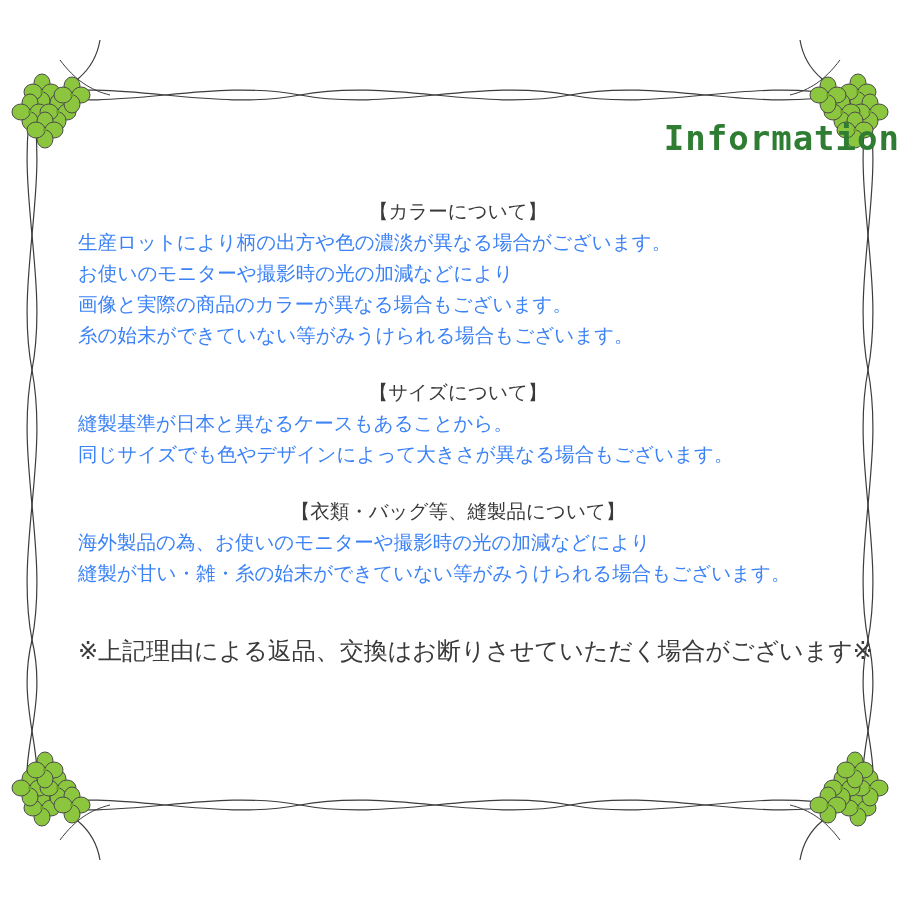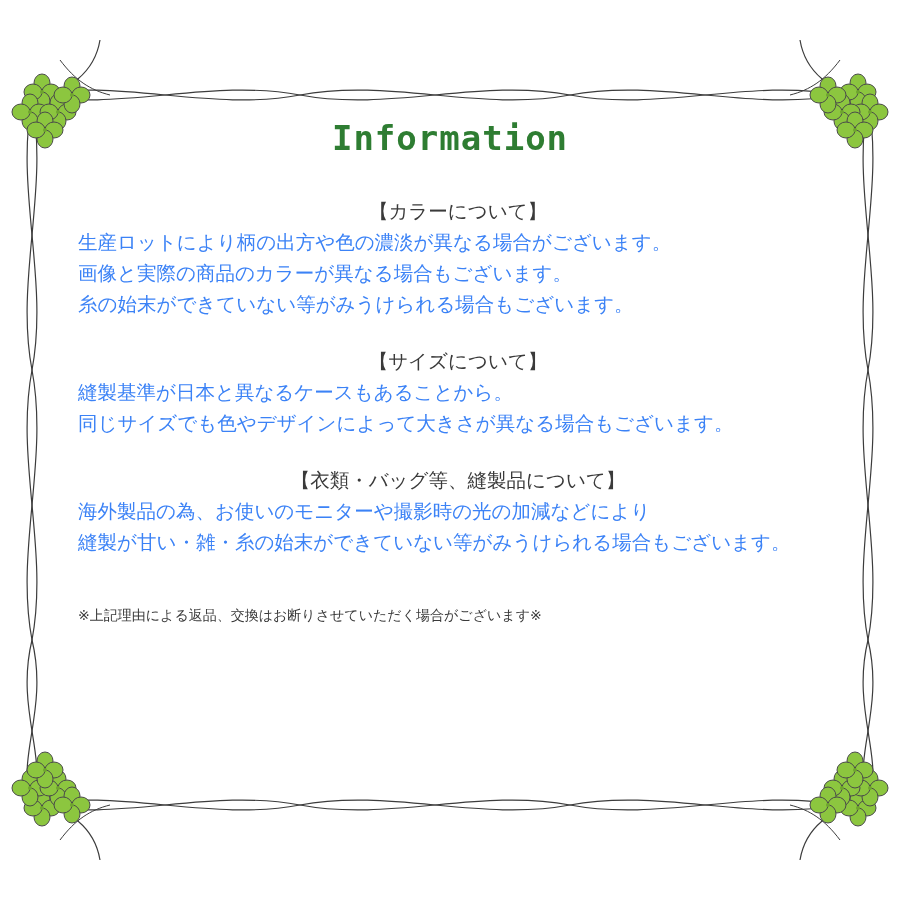--- a/index.html
+++ b/index.html
@@ -33,21 +33,21 @@
     top: 0;
     width: 900px;
     height: 900px;
   }
 
   .doc-title {
     position: absolute;
     left: 0;
     top: 118px;
     width: 900px;
-    text-align: center;
+    text-align: right;
     font-family: "DejaVu Sans Mono", monospace;
     font-size: 34px;
     font-weight: bold;
     letter-spacing: 1px;
     color: #2e7d32;
   }
 
   .body-block {
     position: absolute;
     left: 78px;
@@ -69,22 +69,22 @@
     white-space: pre;
   }
   .line.heading {
     color: #3a3a3a;
     text-align: center;
   }
 
   .note {
     position: absolute;
     left: 78px;
-    top: 600px;
-    font-size: 14px;
+    top: 636px;
+    font-size: 24px;
     line-height: 31px;
     color: #3a3a3a;
     white-space: pre;
   }
 </style>
 </head>
 <body>
 
 <div class="page">
 
@@ -156,20 +156,21 @@
 
   <div class="content">
 
     <div class="doc-title">Information</div>
 
     <div class="body-block">
 
       <div class="section">
         <div class="line heading">【カラーについて】</div>
         <div class="line">生産ロットにより柄の出方や色の濃淡が異なる場合がございます。</div>
+        <div class="line">お使いのモニターや撮影時の光の加減などにより</div>
         <div class="line">画像と実際の商品のカラーが異なる場合もございます。</div>
         <div class="line">糸の始末ができていない等がみうけられる場合もございます。</div>
       </div>
 
       <div class="section">
         <div class="line heading">【サイズについて】</div>
         <div class="line">縫製基準が日本と異なるケースもあることから。</div>
         <div class="line">同じサイズでも色やデザインによって大きさが異なる場合もございます。</div>
       </div>
 

